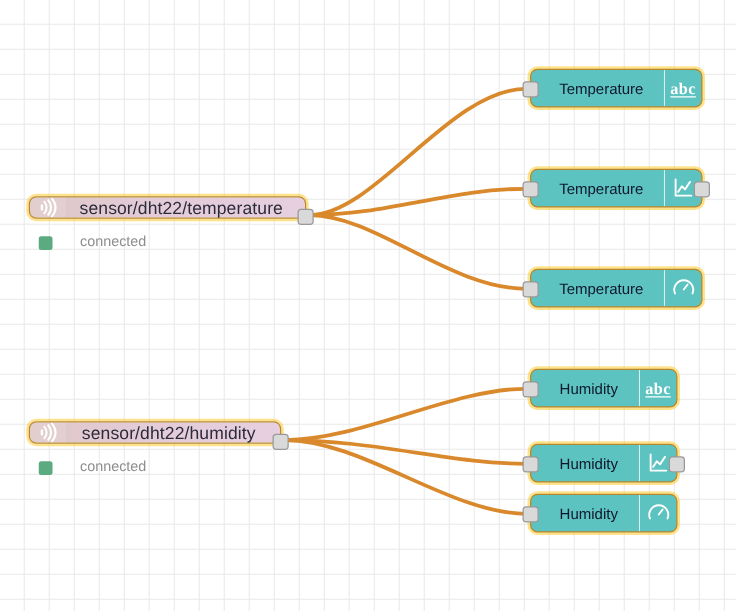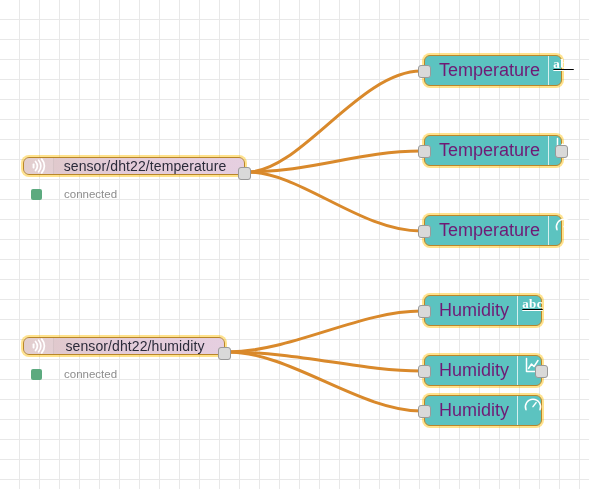--- a/index.html
+++ b/index.html
@@ -70,34 +70,33 @@
   
   .node-dash {
     height: 31px;
     background: #5cc3c0;
   }
   .dash-label {
     flex: 1;
     display: flex;
     align-items: center;
     justify-content: center;
-    font-size: 18px;
-    color: #701a75;
+    font-size: 12px;
+    color: #0f172a;
     padding: 0 8px 0 14px;
     white-space: nowrap;
   }
   .dash-icon-box {
     width: 30px;
     flex: 0 0 30px;
     display: flex;
-    align-items: flex-start;
+    align-items: center;
     justify-content: center;
     border-left: 1px solid rgba(255,255,255,0.75);
     border-radius: 0 5px 5px 0;
-    text-decoration: underline;
   }
 
   
   .port {
     position: absolute;
     width: 13px;
     height: 13px;
     top: 9px;
     background: #d9d9d9;
     border: 1px solid #999999;

